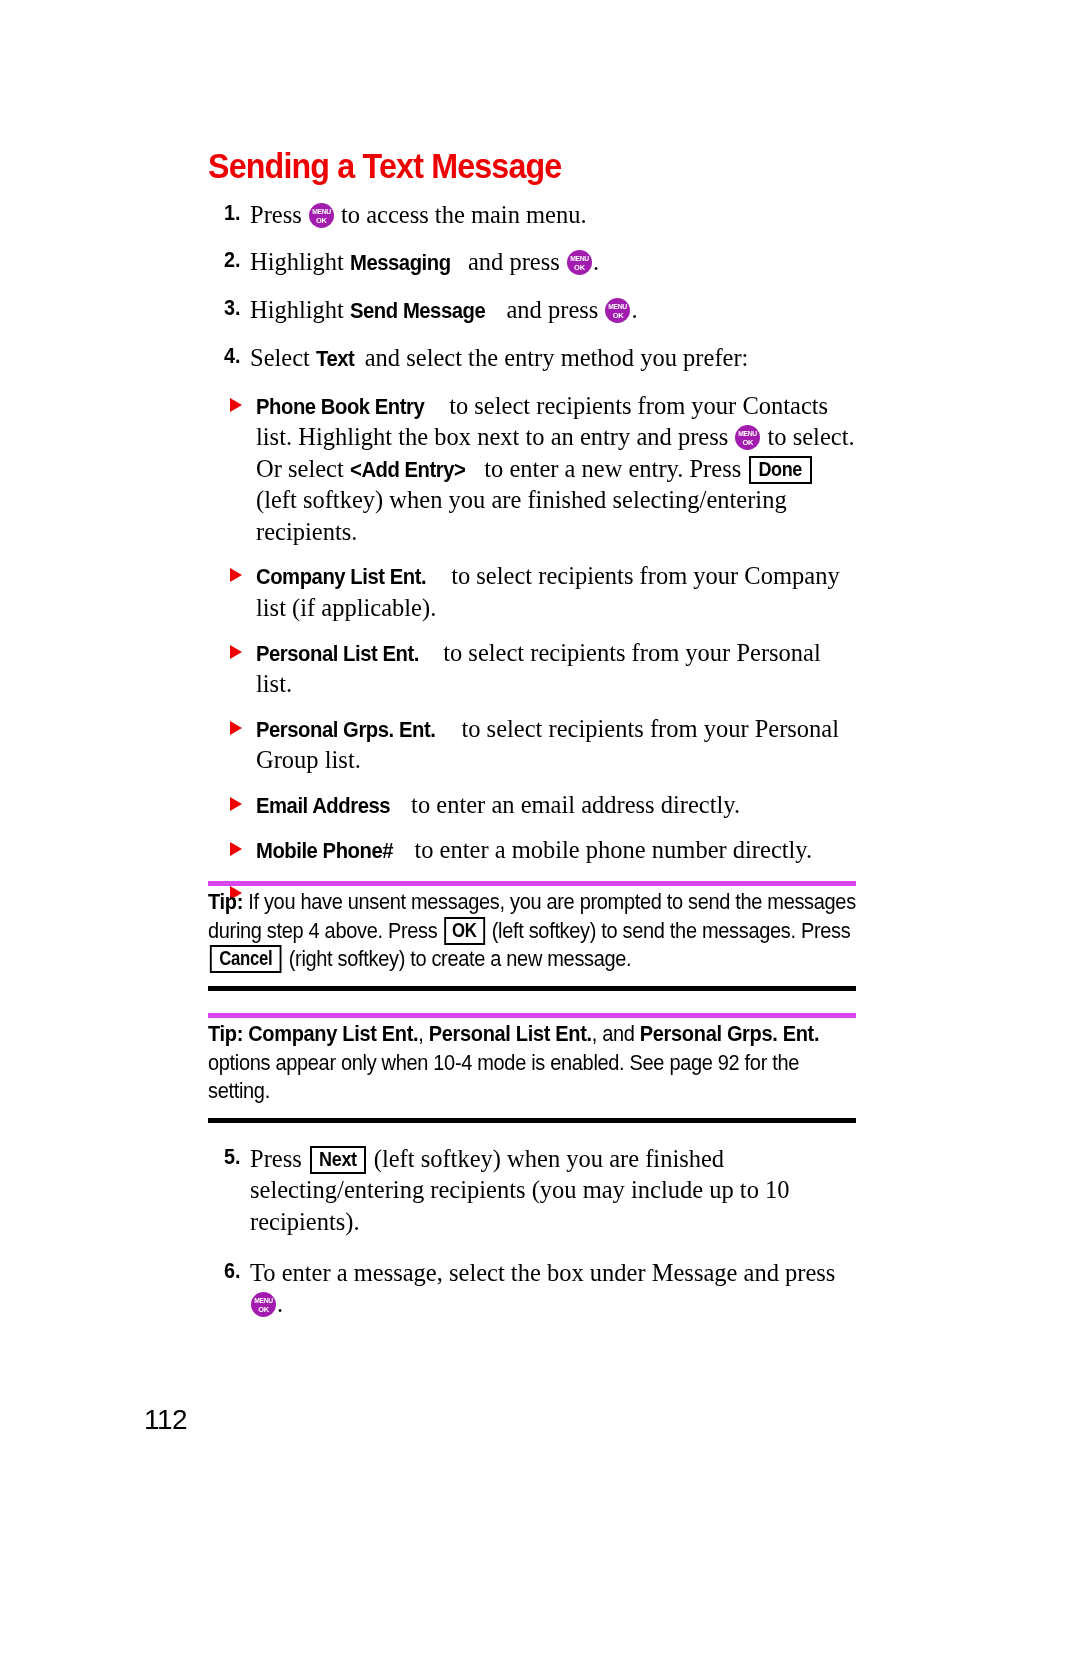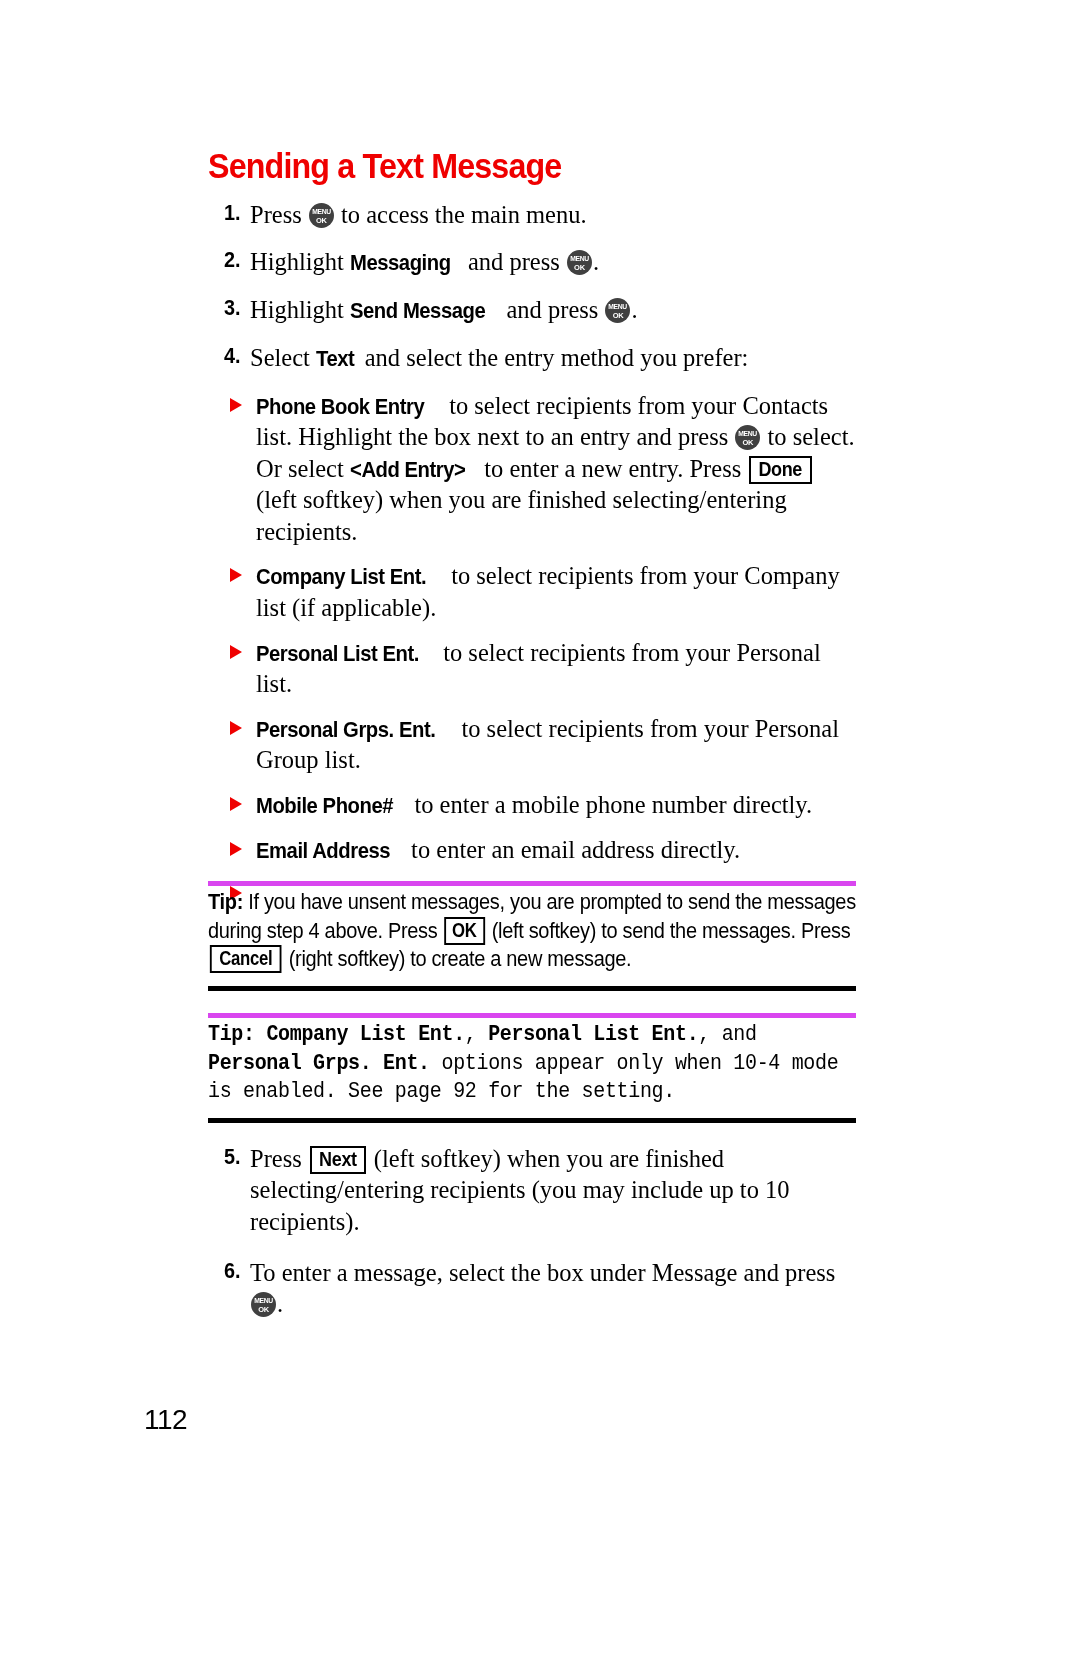--- a/index.html
+++ b/index.html
@@ -90,21 +90,21 @@
     display: inline-block;
     transform-origin: left center;
     vertical-align: baseline;
   }
 
   
   .menukey {
     display: inline-block;
     width: 25px;
     height: 25px;
-    background: #404040;
+    background: #a21caf;
     border-radius: 50%;
     vertical-align: -5px;
     position: relative;
     margin: 0 1px;
   }
   .menukey .k1, .menukey .k2 {
     position: absolute;
     left: 0;
     width: 100%;
     text-align: center;
@@ -139,21 +139,21 @@
     margin: 16px 0 16px 0;
     font-family: "Liberation Sans", sans-serif;
     font-size: 21.5px;
     line-height: 1.33;
     letter-spacing: -0.35px;
   }
   .tip-inner { transform: scaleX(0.93); transform-origin: left top; width: 107.5%; }
   .tip b { font-weight: bold; }
 
   
-  .tip.tip-gap-top { margin-top: 22px; font-family: Liberation Mono, monospace; }
+  .tip.tip-gap-top { margin-top: 22px; }
 
   .step-block { margin-top: 20px; }
 
   
   .page-number {
     position: absolute;
     left: 144px;
     top: 1404px;
     font-family: "Liberation Sans", sans-serif;
     font-weight: normal;
@@ -186,22 +186,22 @@
           <span class="step-num">4.</span>
           <span class="step-body"><span>Select </span><span class="ui">Text</span><span> and select the entry method you prefer:</span></span>
         </div>
       </div>
 
     <div id="bullets-group">
         <div class="bullet"><span class="bullet-mark"></span><span><span class="ui">Phone Book Entry</span><span> to select recipients from your Contacts list. Highlight the box next to an entry and press </span><span class="menukey"><span class="k1">MENU</span><span class="k2">OK</span></span><span> to select. Or select </span><span class="ui">&lt;Add Entry&gt;</span><span> to enter a new entry. Press </span><span class="softkey"><span>Done</span></span><span> (left softkey) when you are finished selecting/entering recipients.</span></span></div>
         <div class="bullet"><span class="bullet-mark"></span><span><span class="ui">Company List Ent.</span><span> to select recipients from your Company list (if applicable).</span></span></div>
         <div class="bullet"><span class="bullet-mark"></span><span><span class="ui">Personal List Ent.</span><span> to select recipients from your Personal list.</span></span></div>
         <div class="bullet"><span class="bullet-mark"></span><span><span class="ui">Personal Grps. Ent.</span><span> to select recipients from your Personal Group list.</span></span></div>
+        <div class="bullet"><span class="bullet-mark"></span><span><span class="ui">Email Address</span><span> to enter an email address directly.</span></span></div>
         <div class="bullet"><span class="bullet-mark"></span><span><span class="ui">Mobile Phone#</span><span> to enter a mobile phone number directly.</span></span></div>
-        <div class="bullet"><span class="bullet-mark"></span><span><span class="ui">Email Address</span><span> to enter an email address directly.</span></span></div>
         <div class="bullet"><span class="bullet-mark"></span></div>
       </div>
 
     <div id="tip-0" class="tip">
         <div class="tip-inner"><b>Tip:</b><span> If you have unsent messages, you are prompted to send the messages during step 4 above. Press </span><span class="softkey"><span>OK</span></span><span> (left softkey) to send the messages. Press </span><span class="softkey"><span>Cancel</span></span><span> (right softkey) to create a new message.</span></div>
       </div>
 
     <div id="tip-1" class="tip tip-gap-top">
         <div class="tip-inner"><b>Tip:</b><span> </span><b>Company List Ent.</b><span>, </span><b>Personal List Ent.</b><span>, and </span><b>Personal Grps. Ent.</b><span> options appear only when 10-4 mode is enabled. See page 92 for the setting.</span></div>
       </div>

